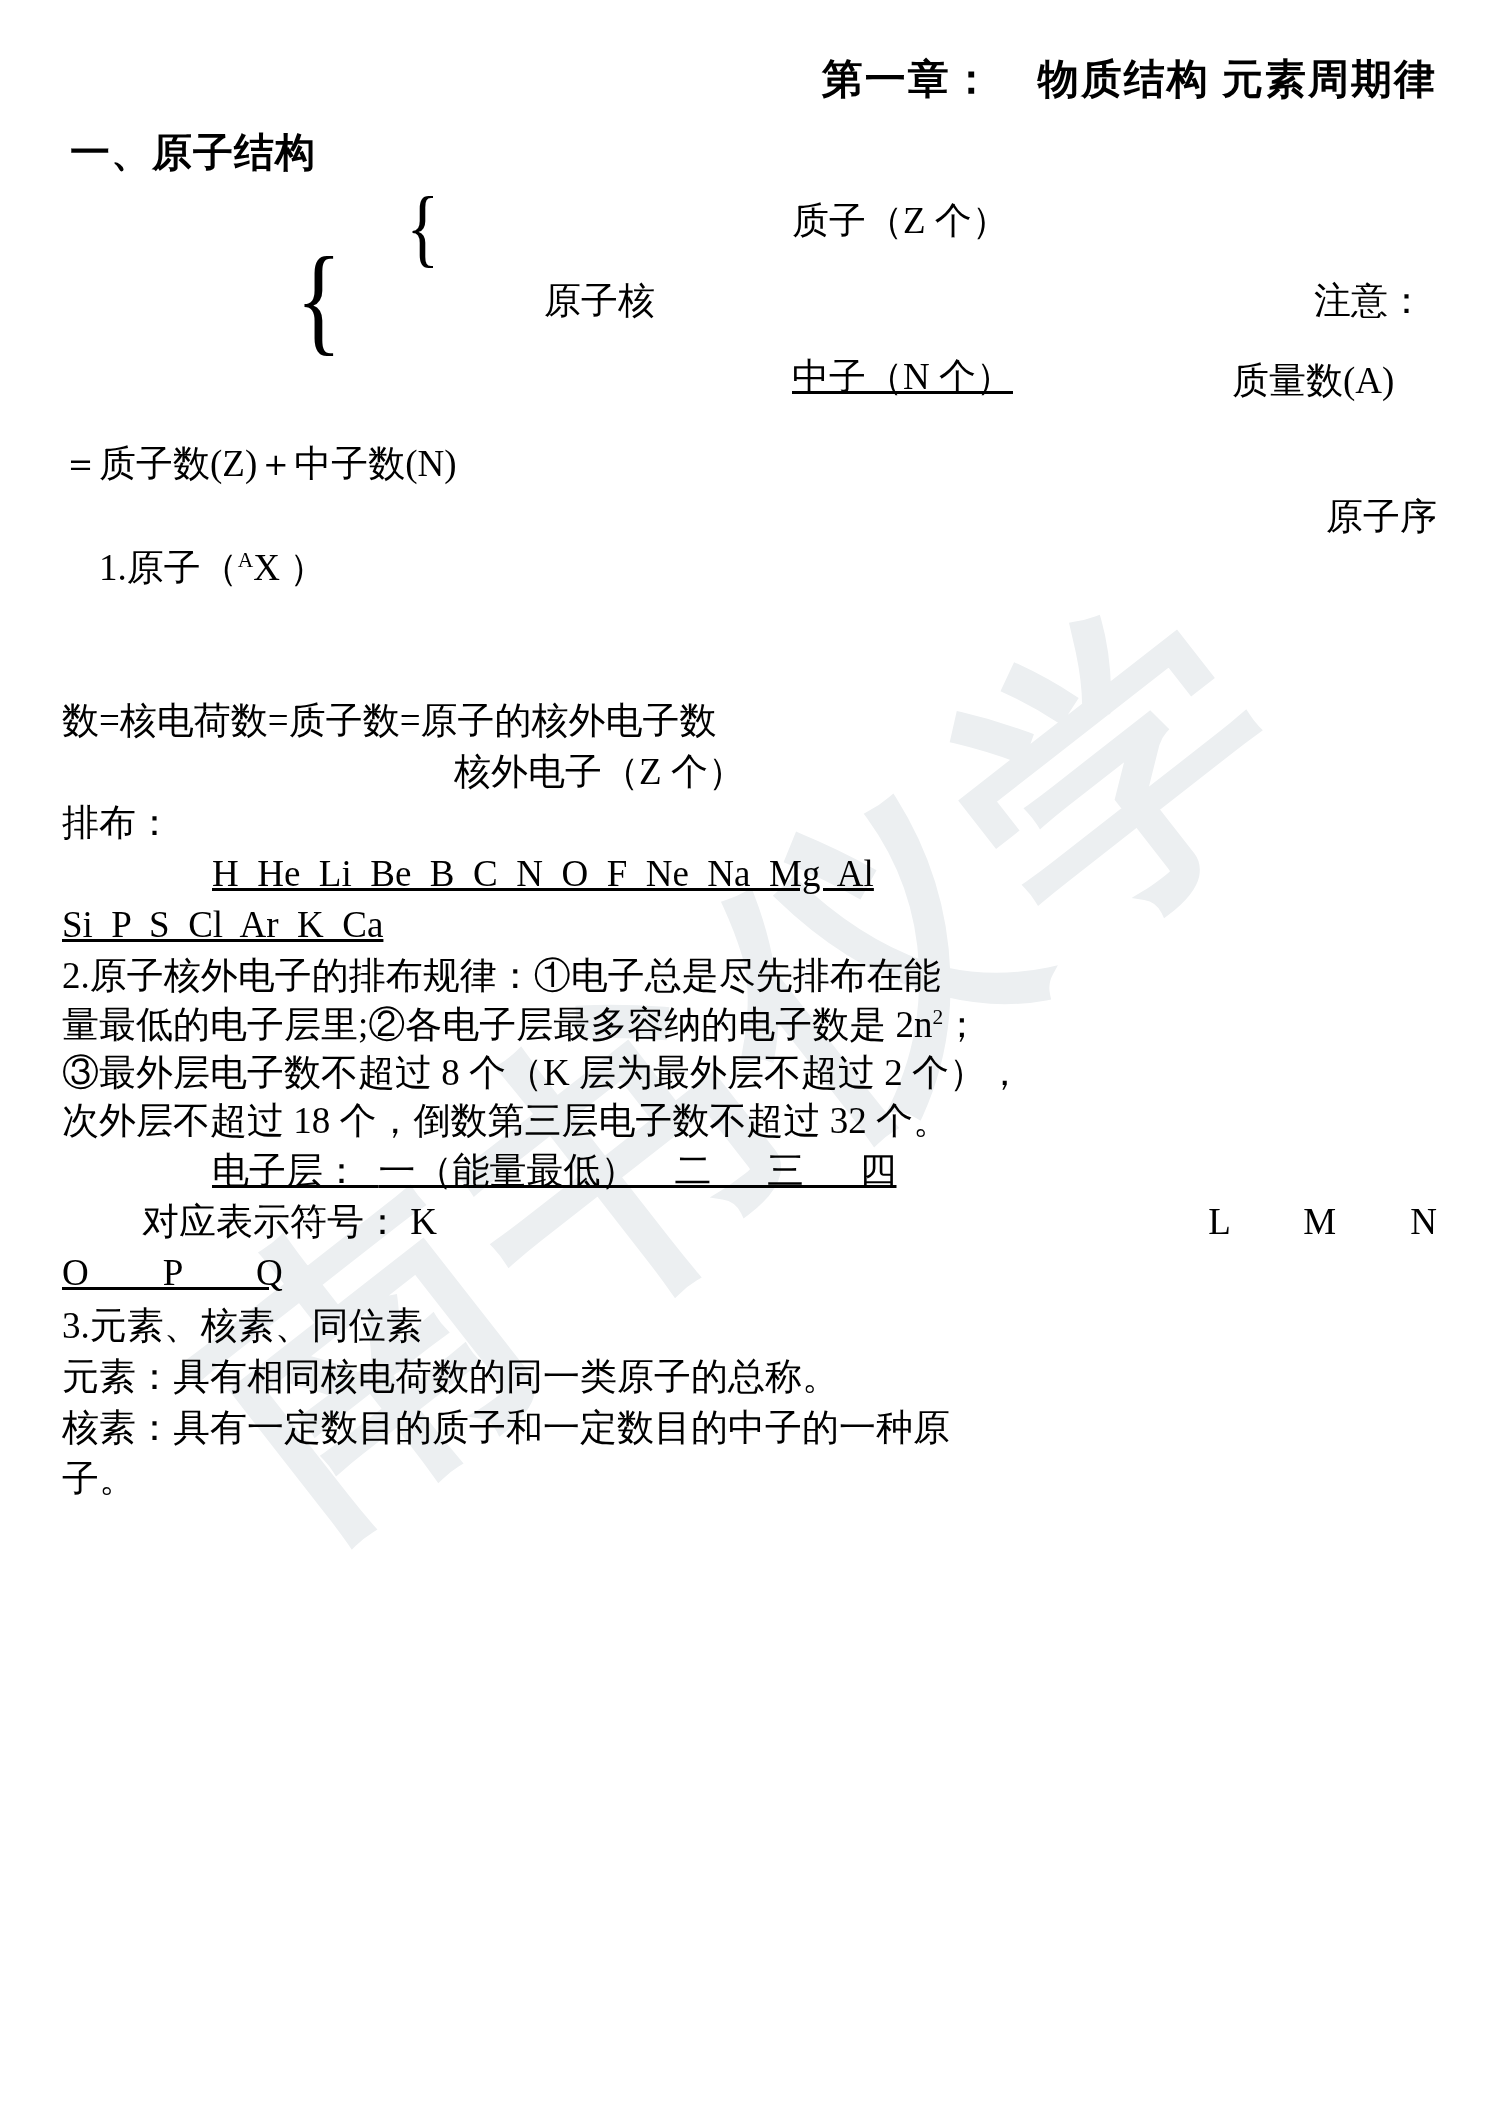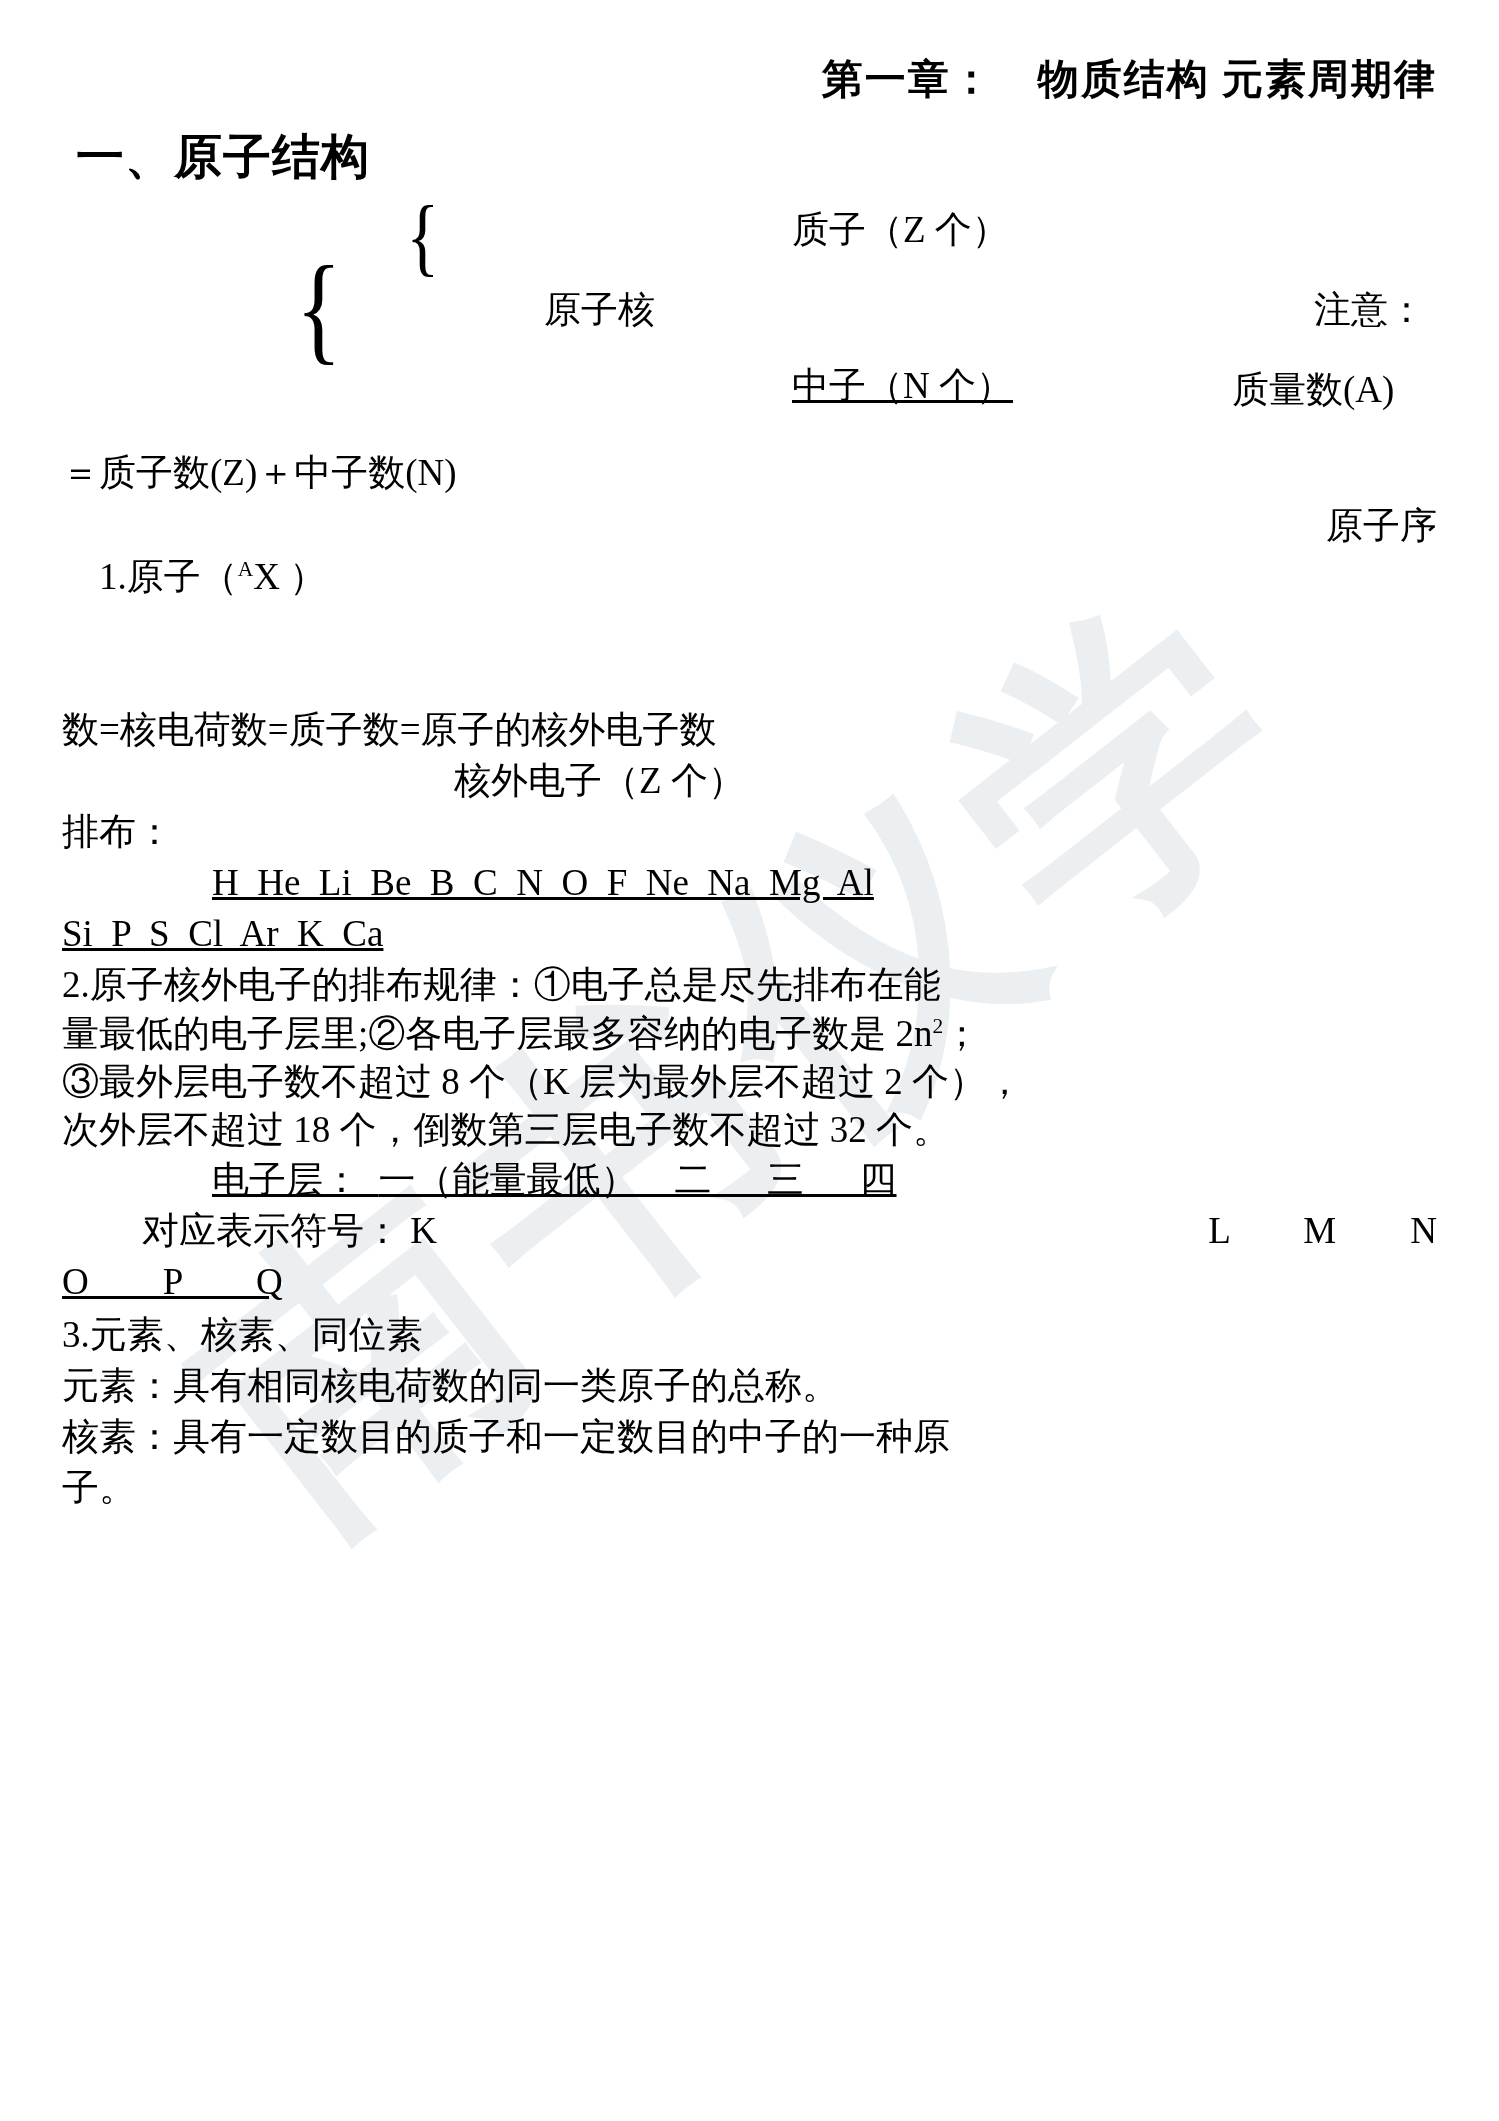--- a/index.html
+++ b/index.html
@@ -45,22 +45,22 @@
     font-weight: bold;
     font-size: 41px;
     letter-spacing: 2px;
     margin: 0 0 18px 0;
     padding-left: 40px;
   }
   .doc-title .gap { display:inline-block; width: 44px; }
 
   .sec-head {
     font-weight: bold;
-    font-size: 48px;
-    margin: 0 0 8px 14px;
+    font-size: 40px;
+    margin: 0 0 8px 8px;
     letter-spacing: 1px;
   }
 
   
   .diagram {
     position: relative;
     height: 250px;
     margin-top: 4px;
   }
   .brace {

